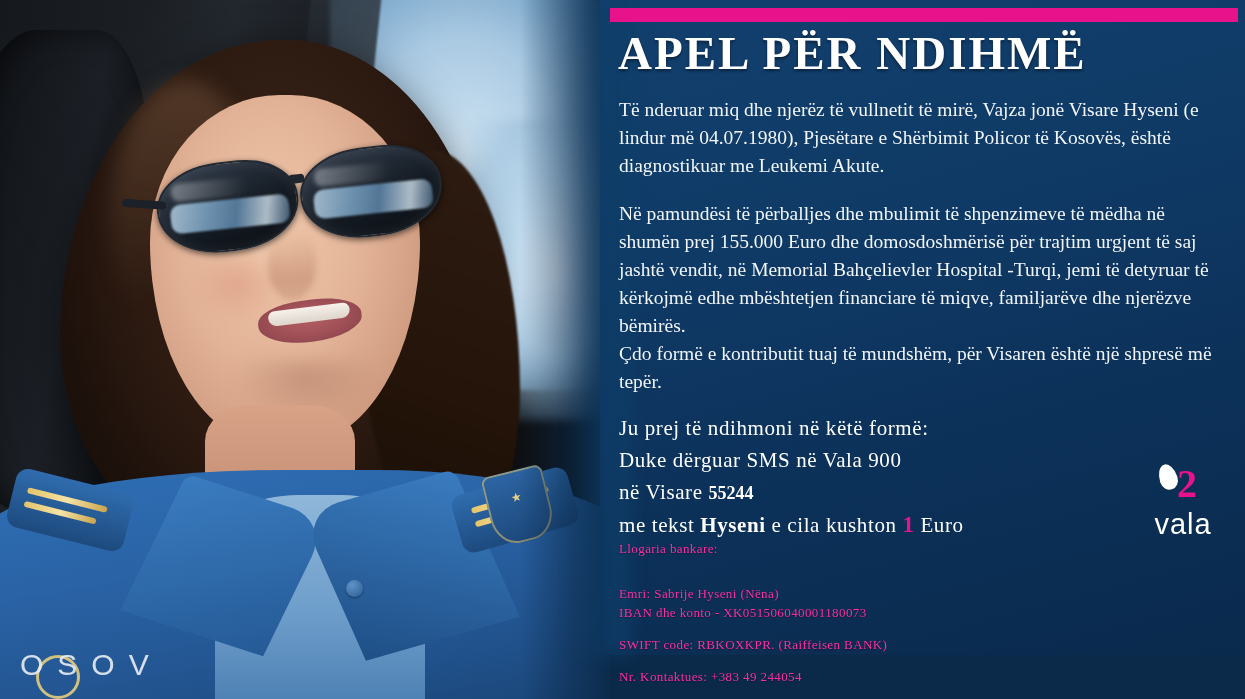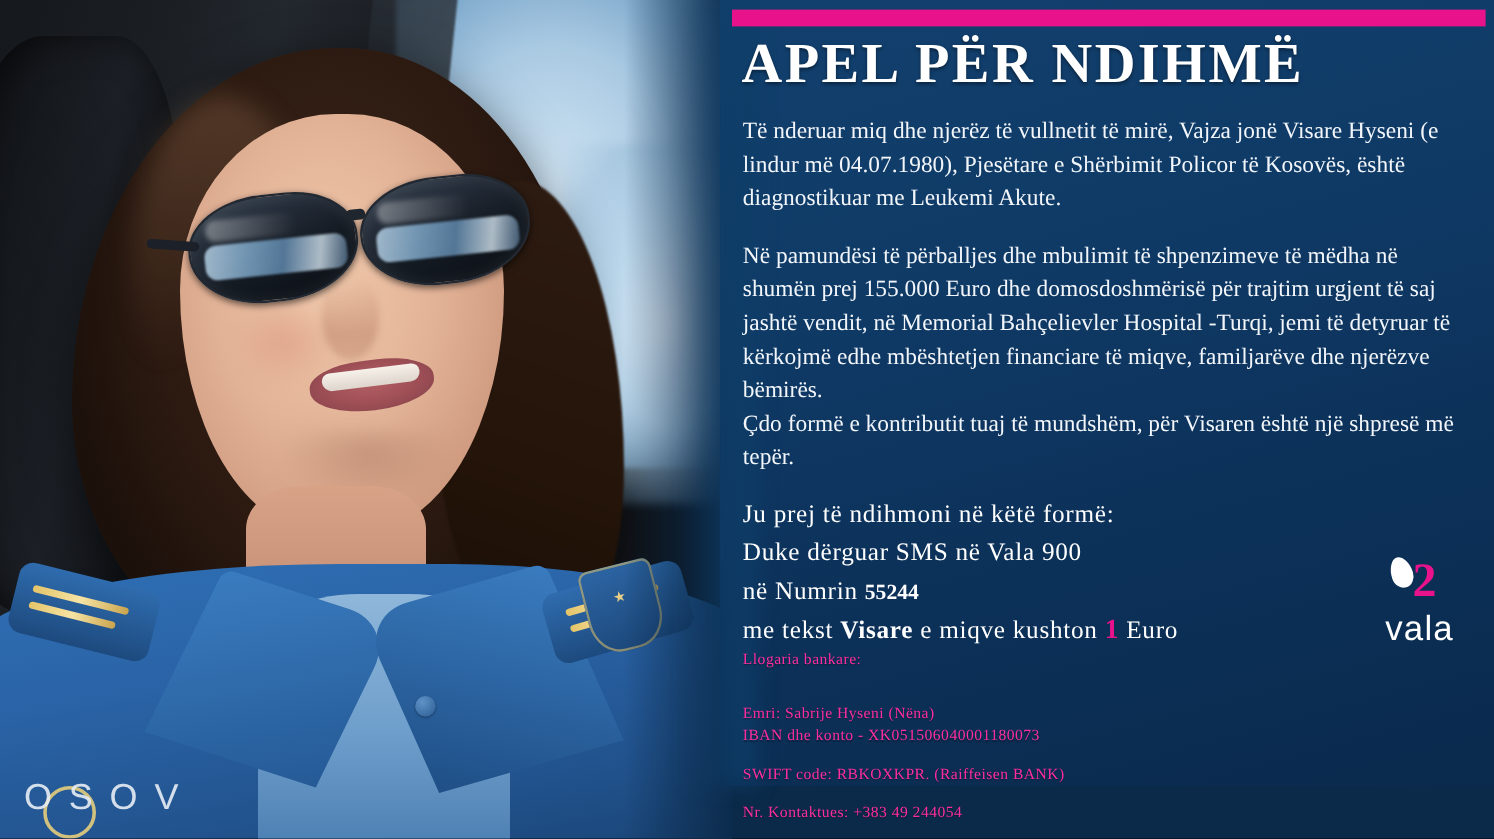--- a/index.html
+++ b/index.html
@@ -469,27 +469,27 @@
     <div class="headline">APEL PËR NDIHMË</div>
 
     <div class="para p1">Të nderuar miq dhe njerëz të vullnetit të mirë, Vajza jonë Visare Hyseni (e lindur më 04.07.1980), Pjesëtare e Shërbimit Policor të Kosovës, është diagnostikuar me Leukemi Akute.</div>
     <div class="para p2">Në pamundësi të përballjes dhe mbulimit të shpenzimeve të mëdha në shumën prej 155.000 Euro dhe domosdoshmërisë për trajtim urgjent të saj jashtë vendit, në Memorial Bahçelievler Hospital -Turqi, jemi të detyruar të kërkojmë edhe mbështetjen financiare të miqve, familjarëve dhe njerëzve bëmirës.</div>
     <div class="para p3">Çdo formë e kontributit tuaj të mundshëm, për Visaren është një shpresë më tepër.</div>
 
     <div class="help-block">
       <div>Ju prej të ndihmoni në këtë formë:</div>
       <div>Duke dërguar SMS në Vala 900</div>
       <div>
-        <span>në Numrin</span>
+        <span>në Visare</span>
         <span class="big">55244</span>
       </div>
       <div>
         <span>me tekst</span>
-        <span class="bold">Visare</span>
-        <span>e miqve kushton</span>
+        <span class="bold">Hyseni</span>
+        <span>e cila kushton</span>
         <span class="one">1</span>
         <span>Euro</span>
       </div>
     </div>
 
     <div class="vala-logo">
       <div class="vala-mark">
         <div class="drop"></div>
         <div class="two">2</div>
       </div>

